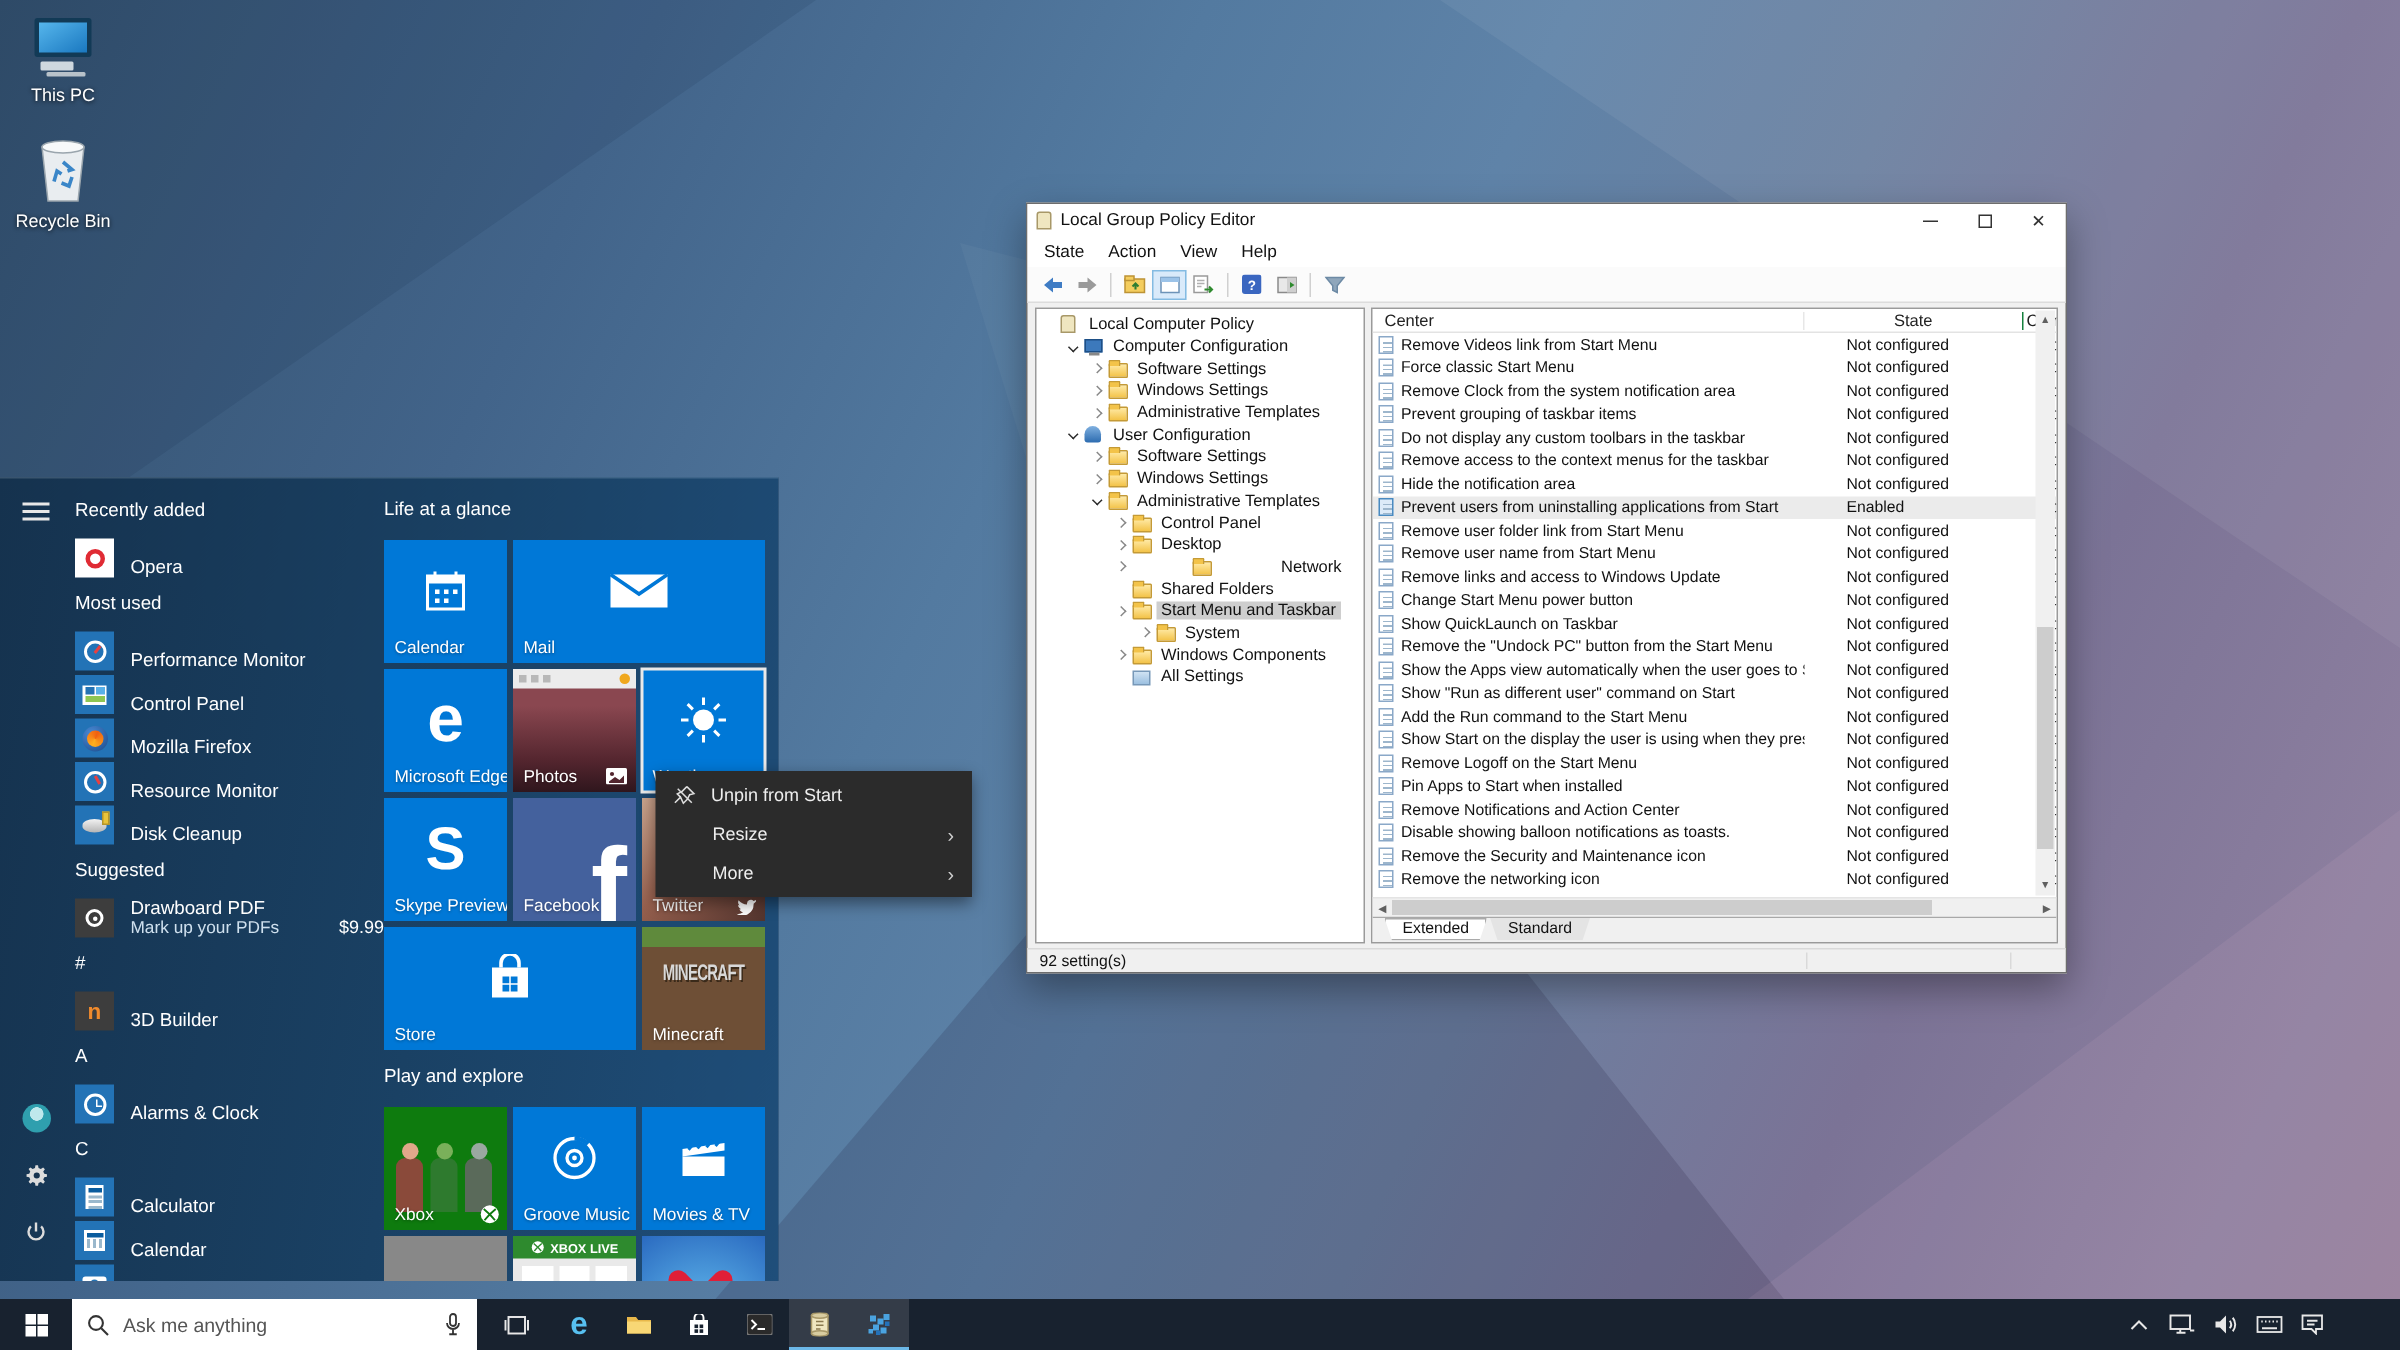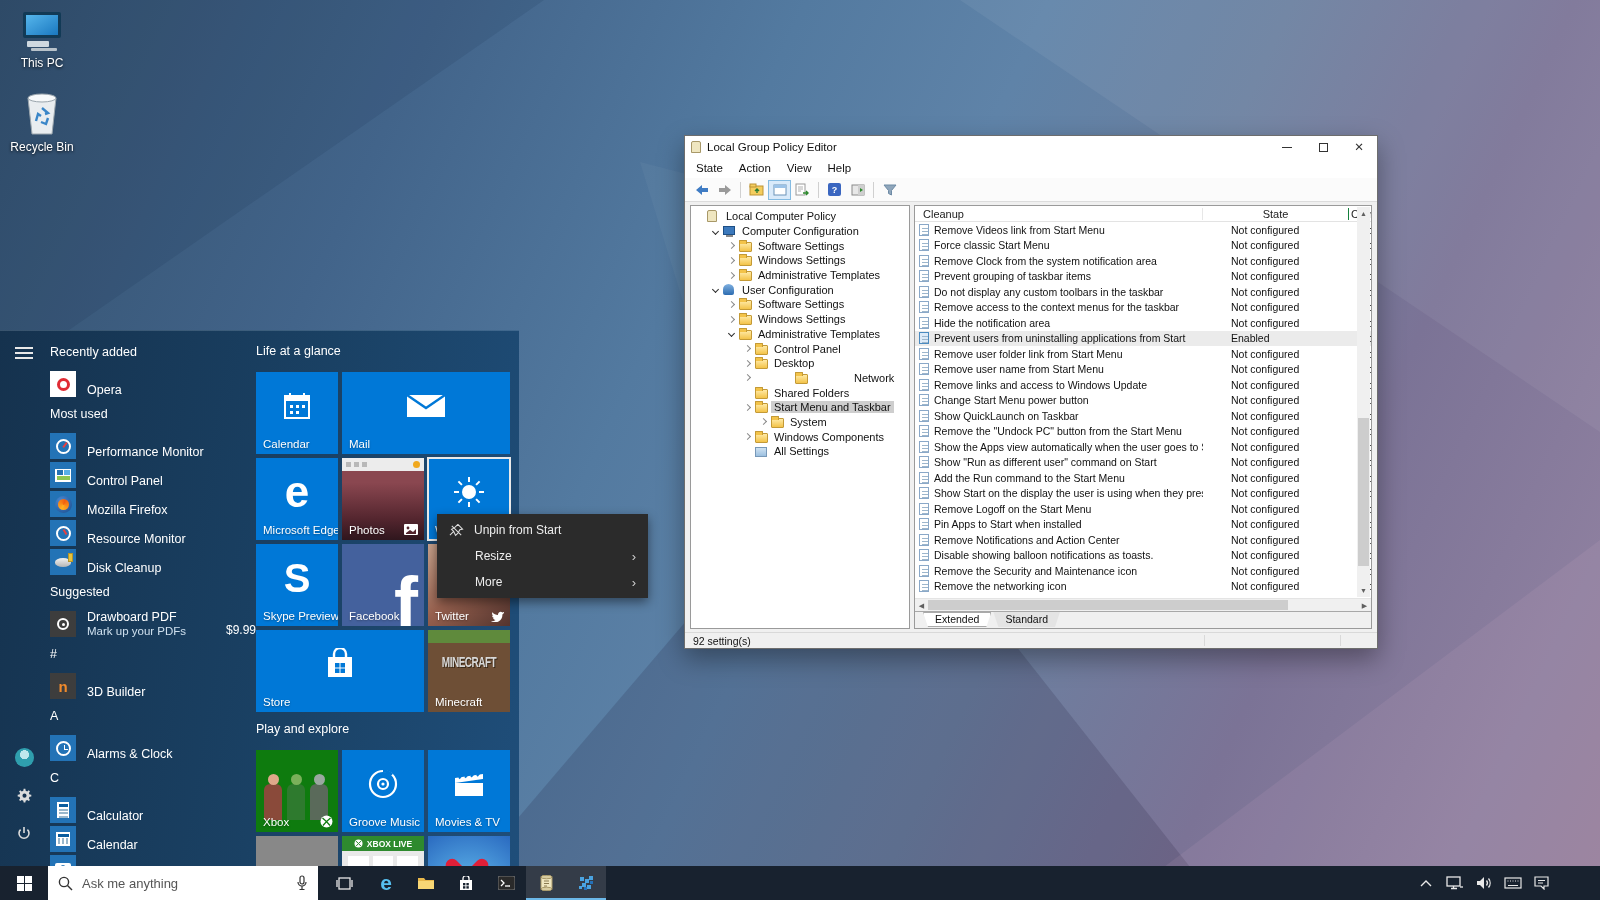--- a/index.html
+++ b/index.html
@@ -24,21 +24,21 @@
 .winlogo i{background:#fff}
 .tb-search{width:270px;background:#fff;display:flex;align-items:center;gap:9px;padding:0 10px}
 .tb-search input{border:0;outline:0;flex:1;font-size:13px;color:#444;font-family:"Liberation Sans",sans-serif;background:transparent}
 .tb-search input::placeholder{color:#555}
 .tb-btn{width:40px;display:flex;align-items:center;justify-content:center;font-size:17px}
 .tb-btn.active{background:rgba(255,255,255,.12);box-shadow:inset 0 -2px 0 #6cb8e8}
 .tb-tray{margin-left:auto;display:flex;margin-right:44px}
 .tb-tray .tb-btn{width:29px}
 
 
-.start-menu{position:absolute;left:0;top:330px;width:519px;height:536px;z-index:30;color:#fff;overflow:hidden;
+.start-menu{position:absolute;left:0;top:318px;width:519px;height:536px;z-index:30;color:#fff;overflow:hidden;
  background:linear-gradient(100deg,#15324e 0%,#1a4164 55%,#1f4e7a 100%);border-top:1px solid rgba(255,255,255,.15)}
 .rail{position:absolute;left:0;top:0;width:48px;height:100%}
 .hamb{position:absolute;left:15px;top:16px;width:18px}
 .hamb i{display:block;height:2px;background:#e8e8e8;margin-bottom:3px}
 .rail-bottom{position:absolute;left:0;bottom:24px;width:48px;display:flex;flex-direction:column;align-items:center;gap:21px}
 .avatar{width:19px;height:19px;border-radius:50%;background:radial-gradient(circle at 50% 35%,#bfe8ec 0 28%,#2f9fae 30% 100%)}
 .app-list{position:absolute;left:50px;top:4px;width:206px}
 .al-header{font-size:12.5px;margin:10px 0 9px;color:#fff}
 .al-app{height:29px;display:flex;align-items:flex-end;gap:11px;cursor:default}
 .al-ico{width:26px;height:26px;flex:0 0 26px;background:#2373b6;display:flex;align-items:center;justify-content:center;overflow:hidden}
@@ -372,21 +372,21 @@
           <div class="tree-row" style="padding-left: 51px;">
             <span class="ch none"></span>
             <span class="tico">
               <span class="f-all" style="display: block;"></span>
             </span>
             <span class="lbl">All Settings</span>
           </div>
         </div>
       <div class="list-pane">
         <div class="lp-header">
-          <div class="h-set">Cleanup</div>
+          <div class="h-set">Center</div>
           <div class="h-state">State</div>
           <div class="h-com">Comment</div>
         </div>
         <div class="lp-rows">
             <div class="row">
               <span class="doc"></span>
               <span class="nm">Remove Videos link from Start Menu</span>
               <span class="st">Not configured</span>
               <span class="cm">No</span>
             </div>

